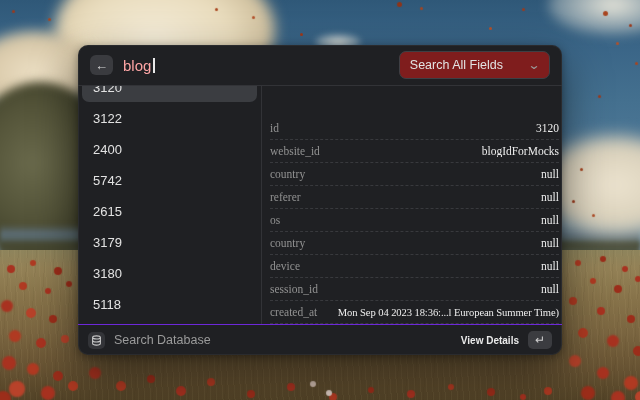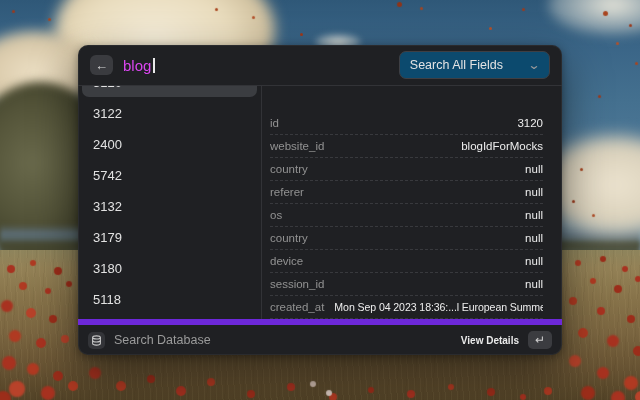--- a/index.html
+++ b/index.html
@@ -61,43 +61,43 @@
       585px 390px 2px 4px #9c2d1a,615px 395px 2px 4px #a83220,638px 394px 1px 3px #b8422a;}
 
   
   .panel{position:absolute;left:78px;top:45px;width:484px;height:310px;
     background:#1f2023;border-radius:10px;display:flex;flex-direction:column;
     box-shadow:0 20px 45px rgba(0,0,0,.5),0 2px 8px rgba(0,0,0,.35),inset 0 0 0 1px rgba(255,255,255,.05);}
   .panel-header{height:40px;flex:0 0 40px;display:flex;align-items:center;gap:10px;
     padding:0 12px;border-bottom:1px solid #323337;}
   .back-btn{width:23px;height:20px;flex:0 0 23px;background:#3a3b3f;border-radius:6px;
     display:flex;align-items:center;justify-content:center;color:#d9d9d9;font-size:13px;cursor:pointer;}
-  .search-text{color:#d946ef;font-size:15px;}
+  .search-text{color:#fca5a5;font-size:15px;}
   .search-text::after{content:"";display:inline-block;width:1.5px;height:15px;
     background:#e9e9e9;margin-left:2px;vertical-align:-2px;}
   .dropdown{margin-left:auto;height:26px;display:flex;align-items:center;gap:26px;
-    padding:0 10px;background:#0c4a6e;border:1px solid #3e3f44;border-radius:7px;cursor:pointer;}
+    padding:0 10px;background:#7f1d1d;border:1px solid #3e3f44;border-radius:7px;cursor:pointer;}
   .dropdown-label{color:#e3e3e3;font-size:12.5px;}
   .chevron{color:#9a9a9a;font-size:12px;line-height:1;transform:scaleX(1.3);}
 
   .panel-body{flex:1;display:flex;min-height:0;overflow:hidden;align-items:flex-end;}
   .list{width:184px;flex:0 0 184px;border-right:1px solid #323337;padding:4px;
     box-sizing:border-box;overflow:hidden;}
   .list-item{height:30px;margin-bottom:1px;display:flex;align-items:center;
     padding:0 11px;border-radius:7px;color:#e2e2e2;font-size:13px;cursor:pointer;}
   .list-item.selected{background:#3b3d41;}
 
-  .details{flex:1;min-width:0;padding:2px 19px 0 8px;display:flex;flex-direction:column;overflow:hidden;}
+  .details{flex:1;min-width:0;padding:2px 3px 0 8px;display:flex;flex-direction:column;overflow:hidden;font-family:Liberation Serif, serif;}
   .detail-row{height:22px;flex:0 0 22px;display:flex;align-items:center;
     justify-content:space-between;gap:10px;border-bottom:1px dashed #38393d;}
   .detail-label{color:#929292;font-size:11.5px;white-space:nowrap;}
   .detail-value{color:#ededed;font-size:11.5px;white-space:nowrap;overflow:hidden;text-align:right;}
   .detail-row:last-child .detail-value{font-size:10.6px;letter-spacing:-0.1px;}
 
-  .panel-footer{height:30px;flex:0 0 30px;border-top:6px solid #6d28d9;
+  .panel-footer{height:30px;flex:0 0 30px;border-top:1px solid #6d28d9;
     display:flex;align-items:center;gap:9px;padding:0 10px;}
   .cmd-icon{width:17px;height:17px;flex:0 0 17px;background:#333438;border-radius:5px;
     display:flex;align-items:center;justify-content:center;}
   .cmd-label{color:#9b9b9b;font-size:12.5px;}
   .action-label{margin-left:auto;color:#eaeaea;font-size:10px;font-weight:700;cursor:pointer;}
   .key-badge{width:24px;height:18px;background:#3b3c40;border-radius:5px;cursor:pointer;
     display:flex;align-items:center;justify-content:center;color:#cfcfcf;font-size:12px;}
 </style>
 </head>
 <body>
@@ -131,21 +131,21 @@
       </div>
     </div>
 
     <div class="panel-body">
 
       <div class="list">
         <div class="list-item selected">3120</div>
         <div class="list-item">3122</div>
         <div class="list-item">2400</div>
         <div class="list-item">5742</div>
-        <div class="list-item">3132</div>
+        <div class="list-item">2615</div>
         <div class="list-item">3179</div>
         <div class="list-item">3180</div>
         <div class="list-item">5118</div>
       </div>
 
       <div class="details">
         <div class="detail-row">
           <span class="detail-label">id</span>
           <span class="detail-value">3120</span>
         </div>

